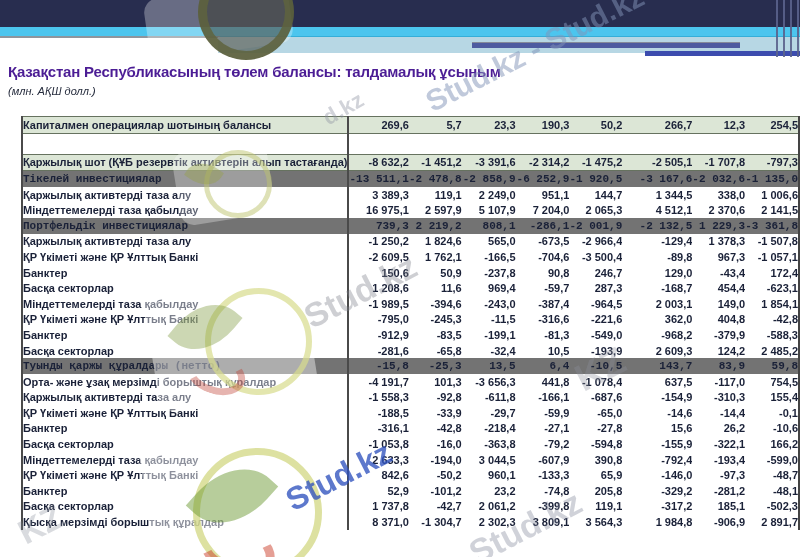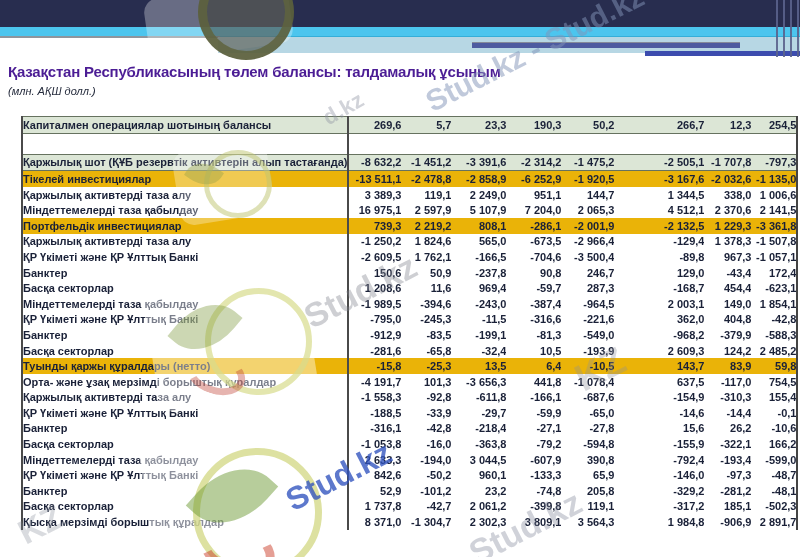--- a/index.html
+++ b/index.html
@@ -21,21 +21,21 @@
   .subtitle{position:absolute;left:8px;top:85px;font-size:11px;font-style:italic;color:#262c3d;}
 
   
   table.balance{position:absolute;left:21px;top:116px;border-collapse:collapse;table-layout:fixed;
      border-left:2px solid #4a4a4a;border-right:2px solid #444;font-size:11px;font-weight:bold;color:#1a2138;}
   table.balance td{height:15.6px;padding:0;line-height:12px;white-space:nowrap;overflow:hidden;vertical-align:middle;}
   td.lbl{border-right:2px solid #4a4a4a;}
   td.num{text-align:right;padding-right:3px;}
   tr.style-section{background:#dce6d6;padding-left:40px;}
   tr.style-section td{border-top:1px solid #66725f;border-bottom:1px solid #66725f;}
-  tr.style-subtle{background:#eab308;}
+  tr.style-subtle{background:#737373;font-family:Liberation Mono, monospace;}
   tr.style-plain{background:#ffffff;}
   tr.spacer td{height:20px;}
   .ind-0{padding-left:6px;}
   .ind-1{padding-left:18px;}
   .ind-2{padding-left:35px;}
   .ind-3{padding-left:55px;margin-left:18px;}
   .ind-4{padding-left:72px;}
 
   
   .wm-layer{position:absolute;inset:0;z-index:10;pointer-events:none;}

